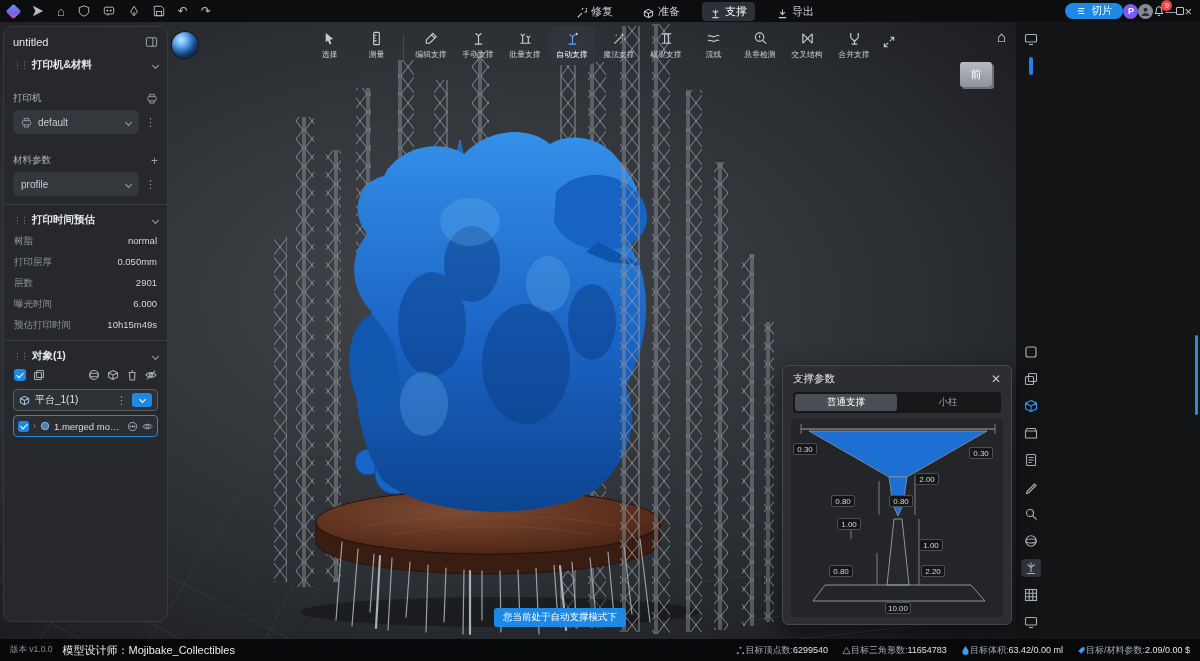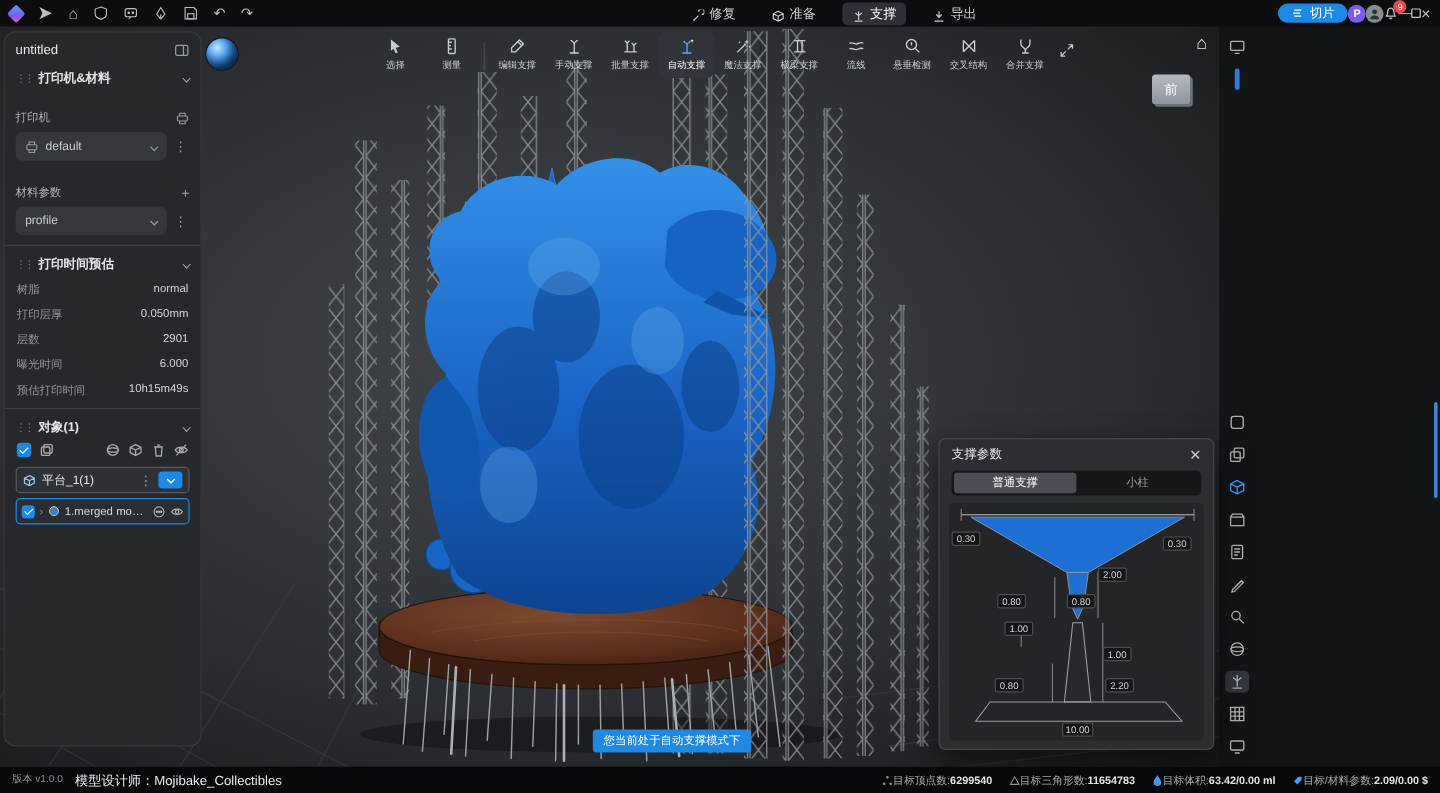--- a/index.html
+++ b/index.html
@@ -144,21 +144,21 @@
 .dtab.active{background:#4b4f55;color:#fff}
 .diagram{position:relative;margin:0 8px 0;height:198px;background:#232528;border-radius:4px;overflow:hidden}
 .dim{position:absolute;min-width:24px;height:12px;background:#141618;border:1px solid #4a4e53;border-radius:2px;font-size:8px;color:#d2d6da;display:flex;align-items:center;justify-content:center;padding:0 2px}
 
 
 .statusbar{position:absolute;left:0;right:0;bottom:0;height:22px;background:#07080a;display:flex;align-items:center;padding:0 10px;gap:10px;z-index:30}
 .ver{font-size:8.5px;color:#8b9196}
 .designer{font-size:11px;color:#e8eaec}
 .stats{margin-left:auto;display:flex;align-items:center;gap:14px;font-size:9px;color:#a6acb2}
 .stat{display:flex;align-items:center;gap:0}
-.stat b{font-weight:bold;color:#dfe3e6}
+.stat b{font-weight:normal;color:#dfe3e6}
 </style>
 </head>
 <body>
 
 <div class="app">
 
   <div class="titlebar">
     <div class="tb-left">
       <span class="logo"></span>
       <span>

